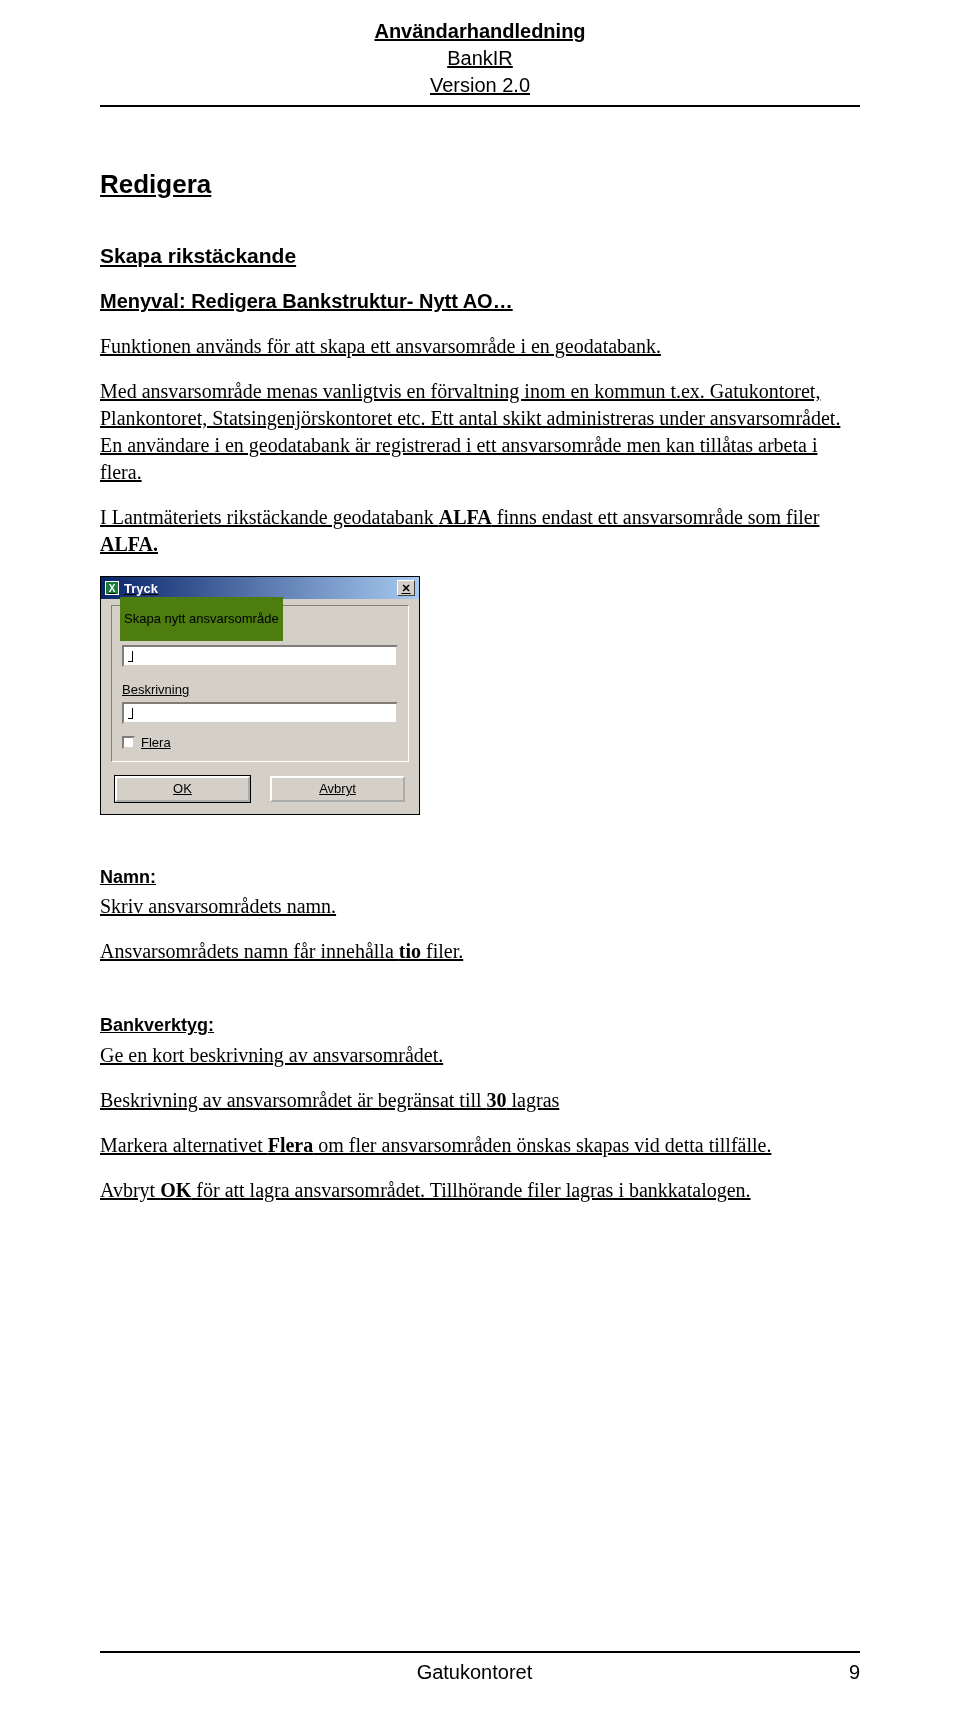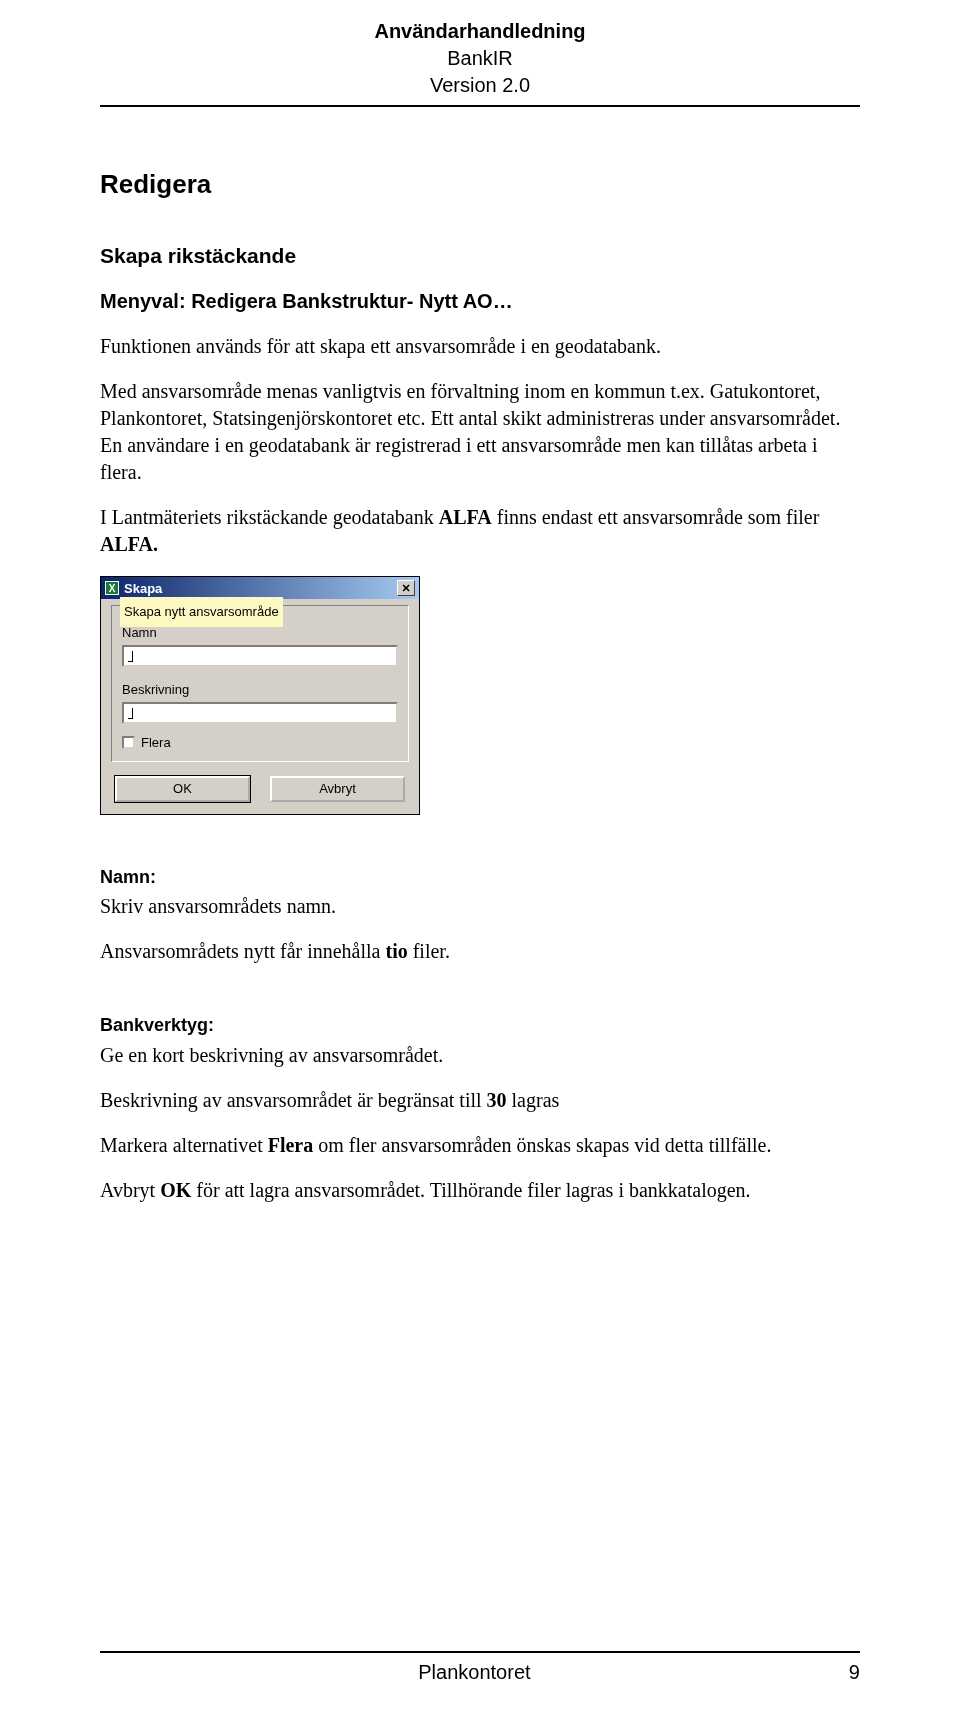--- a/index.html
+++ b/index.html
@@ -8,20 +8,21 @@
     background: #fff;
     color: #000;
     width: 960px;
     height: 1714px;
     position: relative;
     font-size: 20px;
     line-height: 1.35;
   }
   .page {
     padding: 18px 100px 0 100px;
+    text-decoration: underline;
   }
   .header-block {
     text-align: center;
     font-family: Arial, Helvetica, sans-serif;
     font-size: 20px;
     margin-bottom: 6px;
   }
   .header-title { font-weight: bold; }
   .header-sub { font-weight: normal; }
   .hr-thick {
@@ -108,22 +109,22 @@
     border-right-color: #fff;
     border-bottom-color: #fff;
     padding: 14px 10px 10px 10px;
     margin-bottom: 14px;
     position: relative;
   }
   .groupbox .legend {
     position: absolute;
     top: -9px;
     left: 8px;
-    background: #fef9c3;
-    padding: 6px 4px;
+    background: #4d7c0f;
+    padding: 13px 4px;
     font-size: 13px;
   }
   .field-label {
     font-size: 13px;
     margin: 4px 0 3px 0;
   }
   .text-input {
     width: 100%;
     height: 22px;
     background: #fff;
@@ -209,21 +210,21 @@
 
   <p>Funktionen används för att skapa ett ansvarsområde i en geodatabank.</p>
   <p>Med ansvarsområde menas vanligtvis en förvaltning inom en kommun t.ex. Gatukontoret, Plankontoret, Statsingenjörskontoret etc. Ett antal skikt administreras under ansvarsområdet. En användare i en geodatabank är registrerad i ett ansvarsområde men kan tillåtas arbeta i flera.</p>
   <p>
     <span>I Lantmäteriets rikstäckande geodatabank </span><span class="b">ALFA</span><span> finns endast ett ansvarsområde som filer </span><span class="b">ALFA.</span>
   </p>
 
   <div class="dialog">
     <div class="titlebar">
       <div class="app-icon">X</div>
-      <div class="title-text">Skapa</div>
+      <div class="title-text">Tryck</div>
       <div class="close-btn">✕</div>
     </div>
     <div class="dialog-body">
       <div class="groupbox">
         <div class="legend">Skapa nytt ansvarsområde</div>
         <div class="field-label">Namn</div>
         <div class="text-input"><span class="cursor-caret"></span></div>
         <div class="spacer-sm"></div>
         <div class="field-label">Beskrivning</div>
         <div class="text-input"><span class="cursor-caret"></span></div>
@@ -235,21 +236,21 @@
       <div class="btn-row">
         <div class="btn default">OK</div>
         <div class="btn">Avbryt</div>
       </div>
     </div>
   </div>
 
   <div class="label-bold">Namn:</div>
   <p>Skriv ansvarsområdets namn.</p>
   <p>
-    <span>Ansvarsområdets nytt får innehålla </span><span class="b">tio</span><span> filer.</span>
+    <span>Ansvarsområdets namn får innehålla </span><span class="b">tio</span><span> filer.</span>
   </p>
 
   <div class="spacer-md"></div>
 
   <div class="label-bold">Bankverktyg:</div>
   <p>Ge en kort beskrivning av ansvarsområdet.</p>
   <p>
     <span>Beskrivning av ansvarsområdet är begränsat till </span><span class="b">30</span><span> lagras</span>
   </p>
   <p>
@@ -257,16 +258,16 @@
   </p>
   <p>
     <span>Avbryt </span><span class="b">OK</span><span> för att lagra ansvarsområdet. Tillhörande filer lagras i bankkatalogen.</span>
   </p>
 </div>
 
 <div class="footer">
   <hr class="hr-foot">
   <div class="footer-row">
     <span></span>
-    <span>Plankontoret</span>
+    <span>Gatukontoret</span>
     <span>9</span>
   </div>
 </div>
 
 </body></html>

